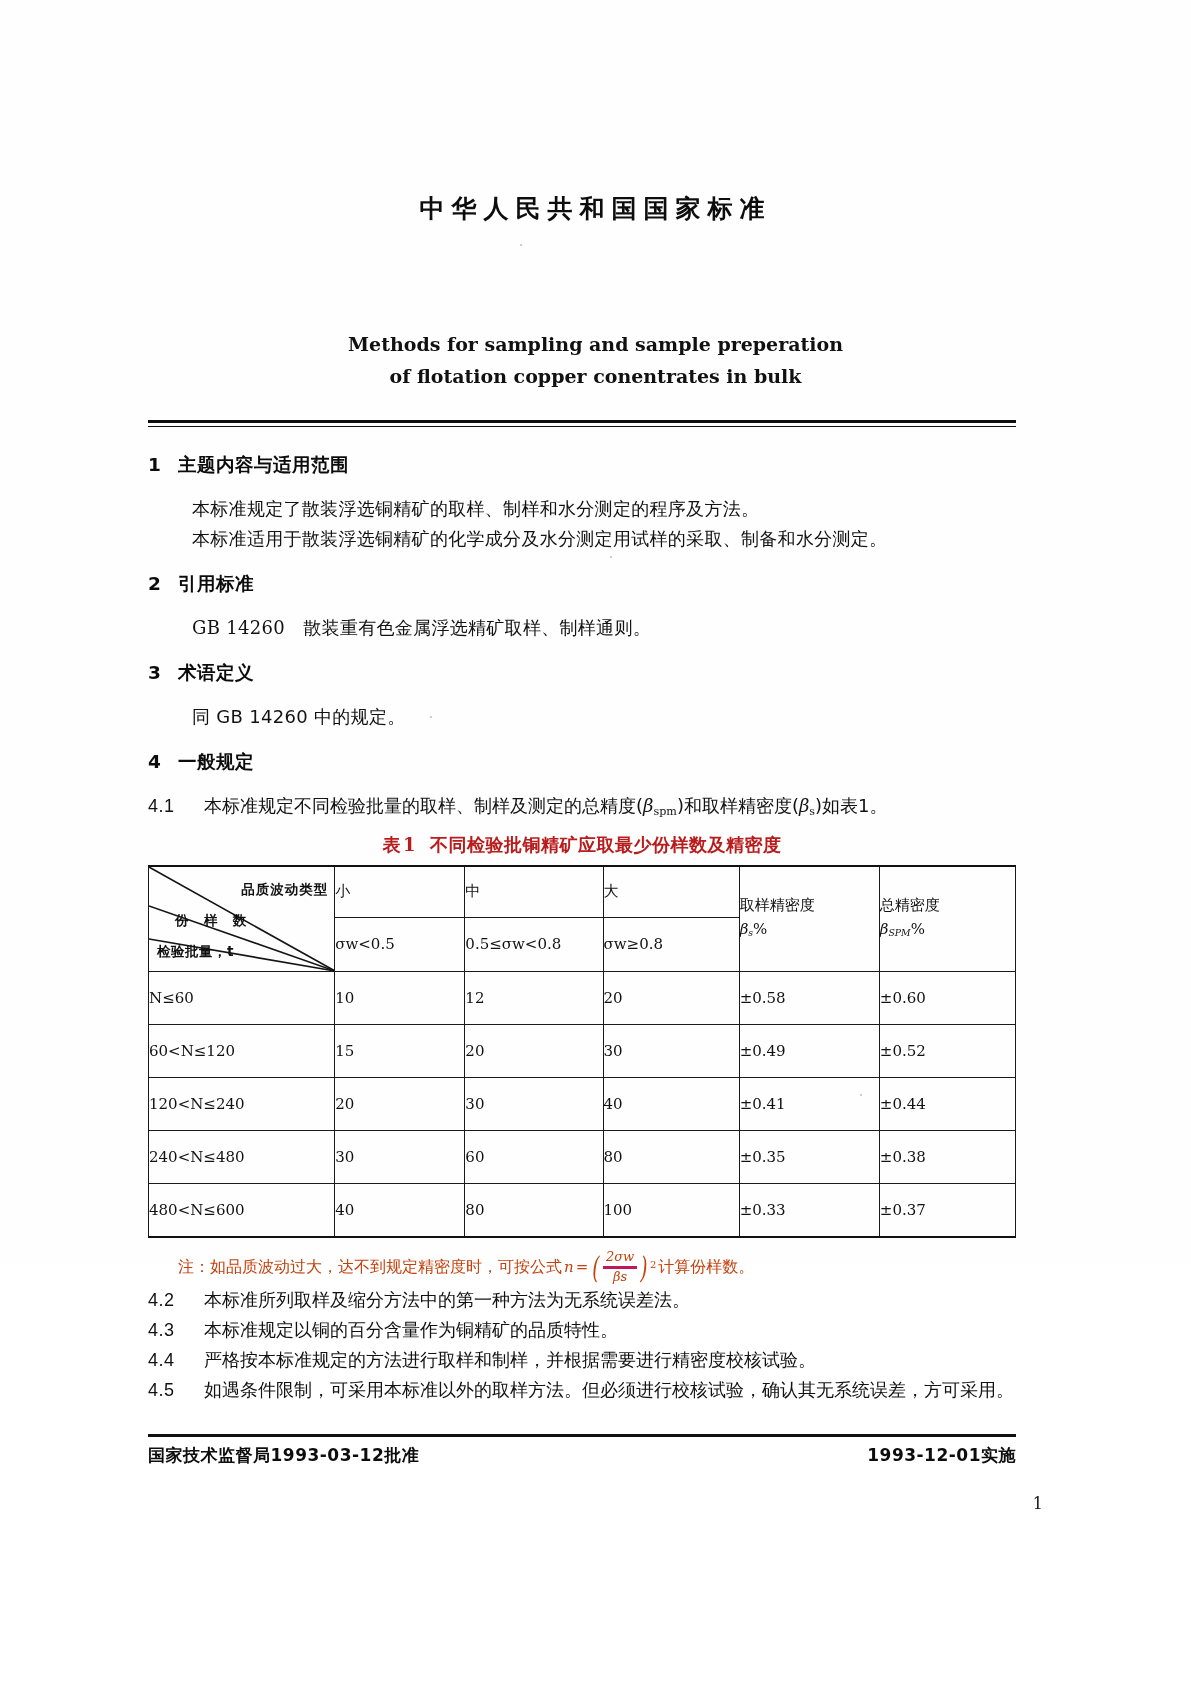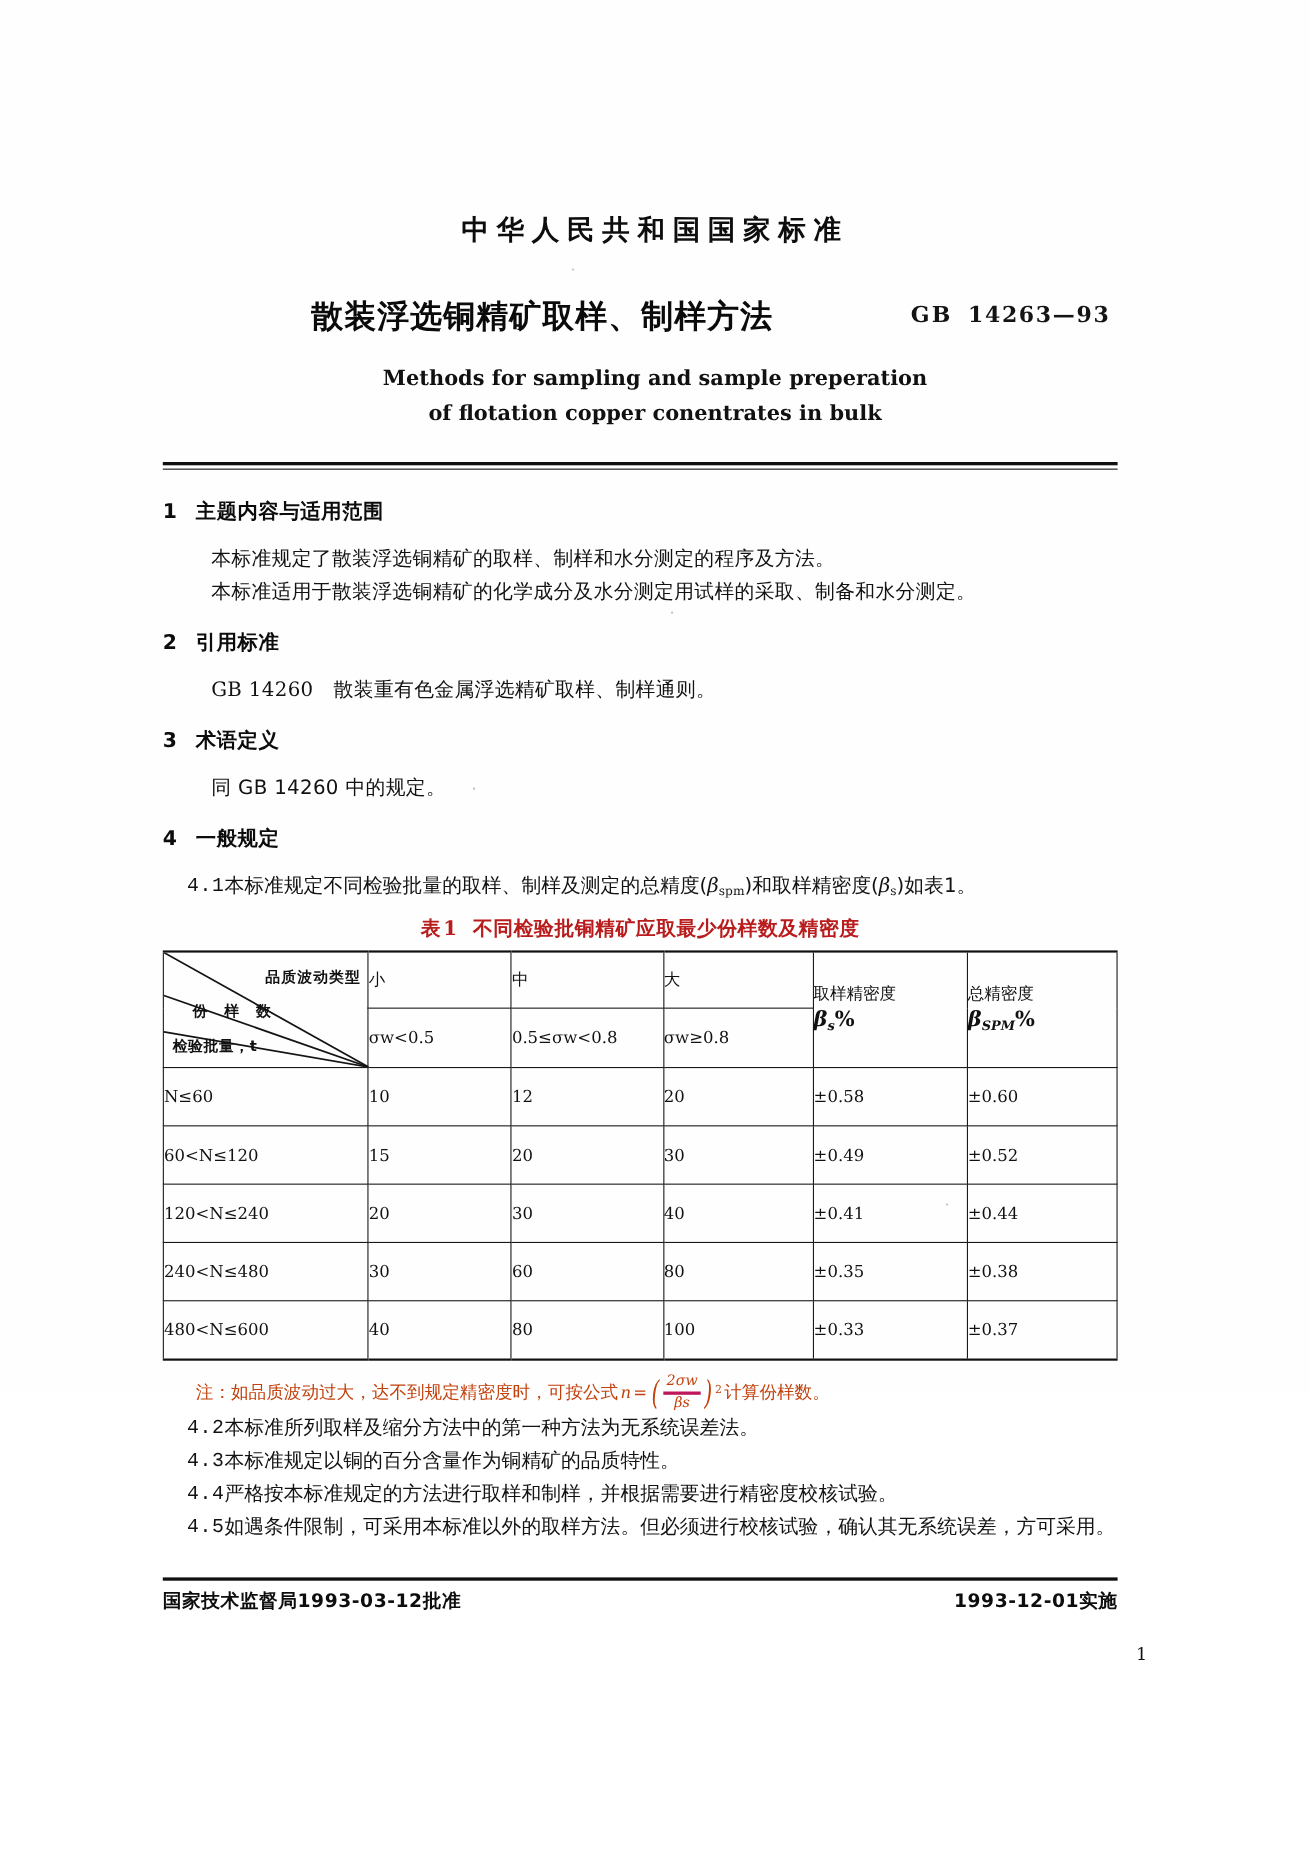--- a/index.html
+++ b/index.html
@@ -126,23 +126,22 @@
 
   .numbered {
     font-size: 18px;
     line-height: 30px;
     color: #121212;
     margin: 0;
     display: flex;
   }
   .numbered .lbl {
     flex: 0 0 56px;
-    font-family: Liberation Mono, monospace;
+    font-family: Liberation Sans, sans-serif;
     letter-spacing: 0.5px;
-    text-align: right;
   }
   .numbered .txt { flex: 1 1 auto; }
 
   sub.sm { font-size: 0.62em; vertical-align: -0.25em; }
 
   
   .table-caption {
     text-align: center;
     font-size: 18px;
     font-weight: bold;
@@ -197,23 +196,23 @@
   }
   .hdr-sigma { height: 42px; font-size: 14.5px; }
   .hdr-prec {
     font-family: "DejaVu Sans", "Liberation Sans", sans-serif;
     font-size: 15.5px;
     font-weight: bold;
     line-height: 24px;
   }
   .hdr-prec .unit {
     font-family: "DejaVu Serif", "Liberation Serif", serif;
-    font-weight: bold;
+    font-weight: normal;
     font-style: italic;
-    font-size: 19px;
+    font-size: 15px;
   }
   .hdr-prec .unit .pct { font-style: normal; }
   td.datacell { height: 52px; font-size: 15px; }
   td.rowlabel { font-size: 15px; }
 
   
   .note {
     font-size: 16px;
     line-height: 28px;
     margin: 12px 0 0 0;
@@ -286,26 +285,20 @@
   
   .speckle { position:absolute; width:2px; height:2px; background:#bdbdbd; border-radius:50%; }
 </style>
 </head>
 <body>
 
 <div class="page">
 
   <div class="national-standard">中华人民共和国国家标准</div>
 
-  <div class="title-row">
-    <div class="cn-title">散装浮选铜精矿取样、制样方法</div>
-    <div class="gb-number">
-      <span class="gb-label">GB</span><span>14263—93</span>
-    </div>
-  </div>
 
   <div class="en-title">
     <span>Methods for sampling and sample preperation</span>
     <span class="line2">of flotation copper conentrates in bulk</span>
   </div>
 
   <div class="rule-wrap">
     <div class="rule-thick"></div>
     <div class="rule-thin"></div>
   </div>

